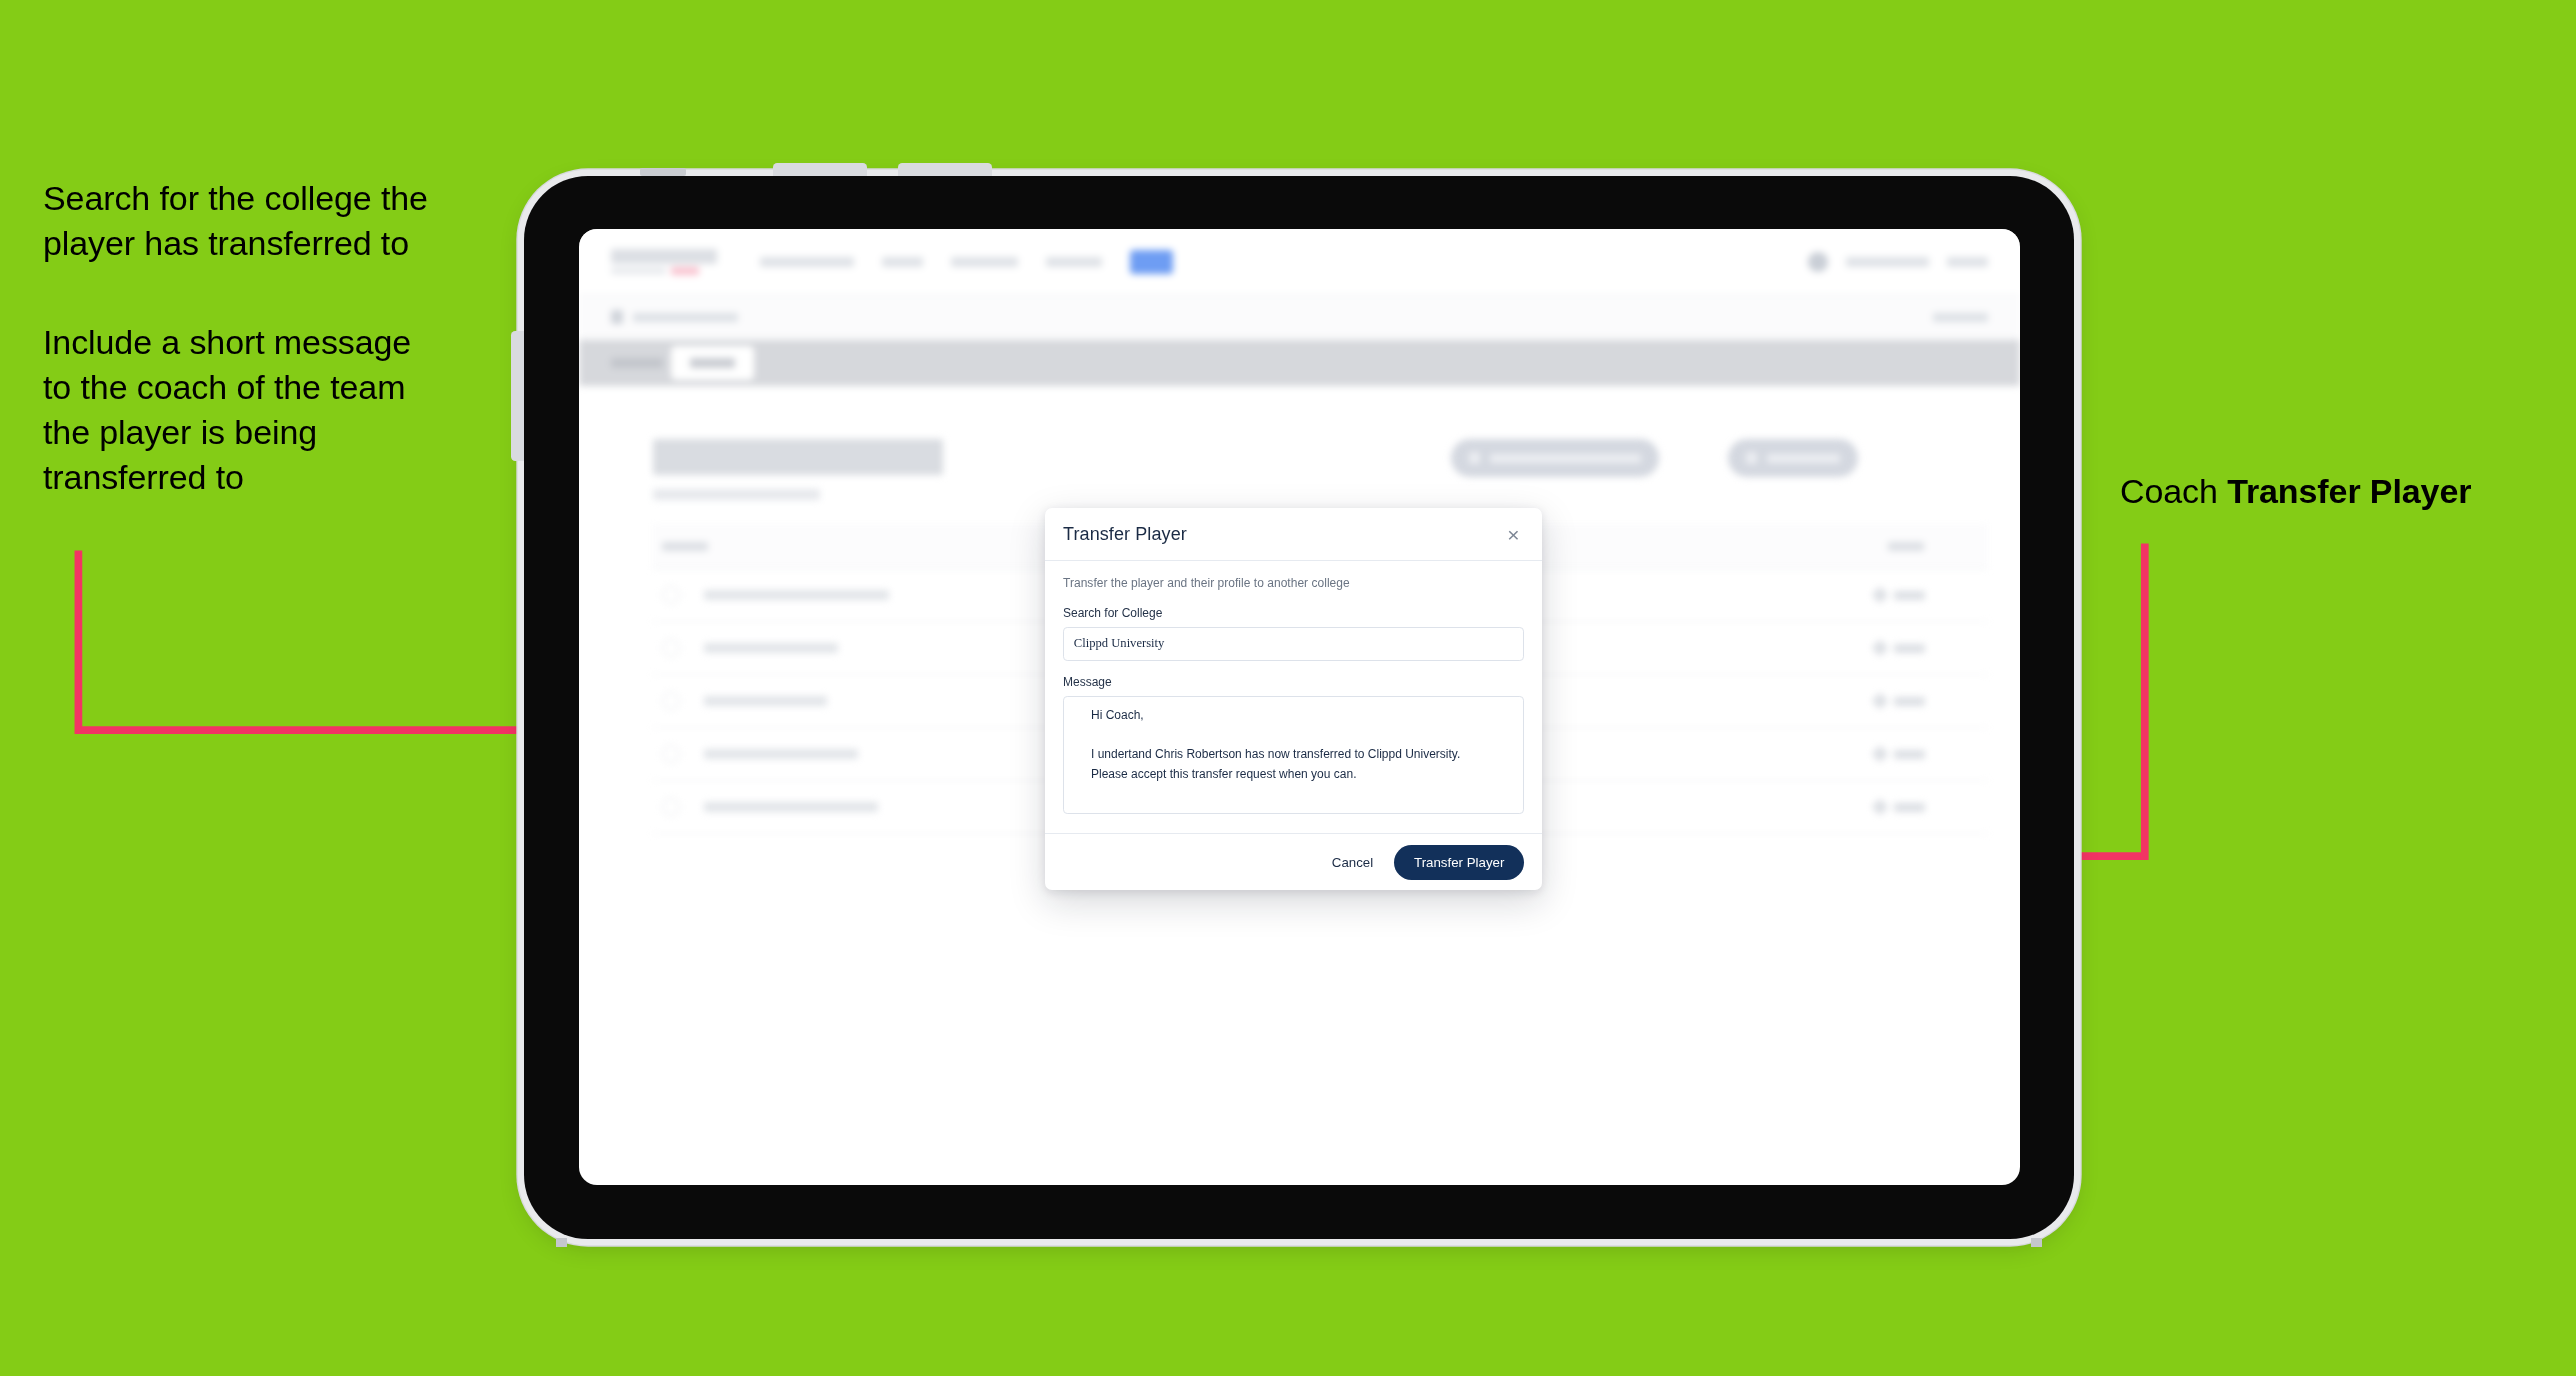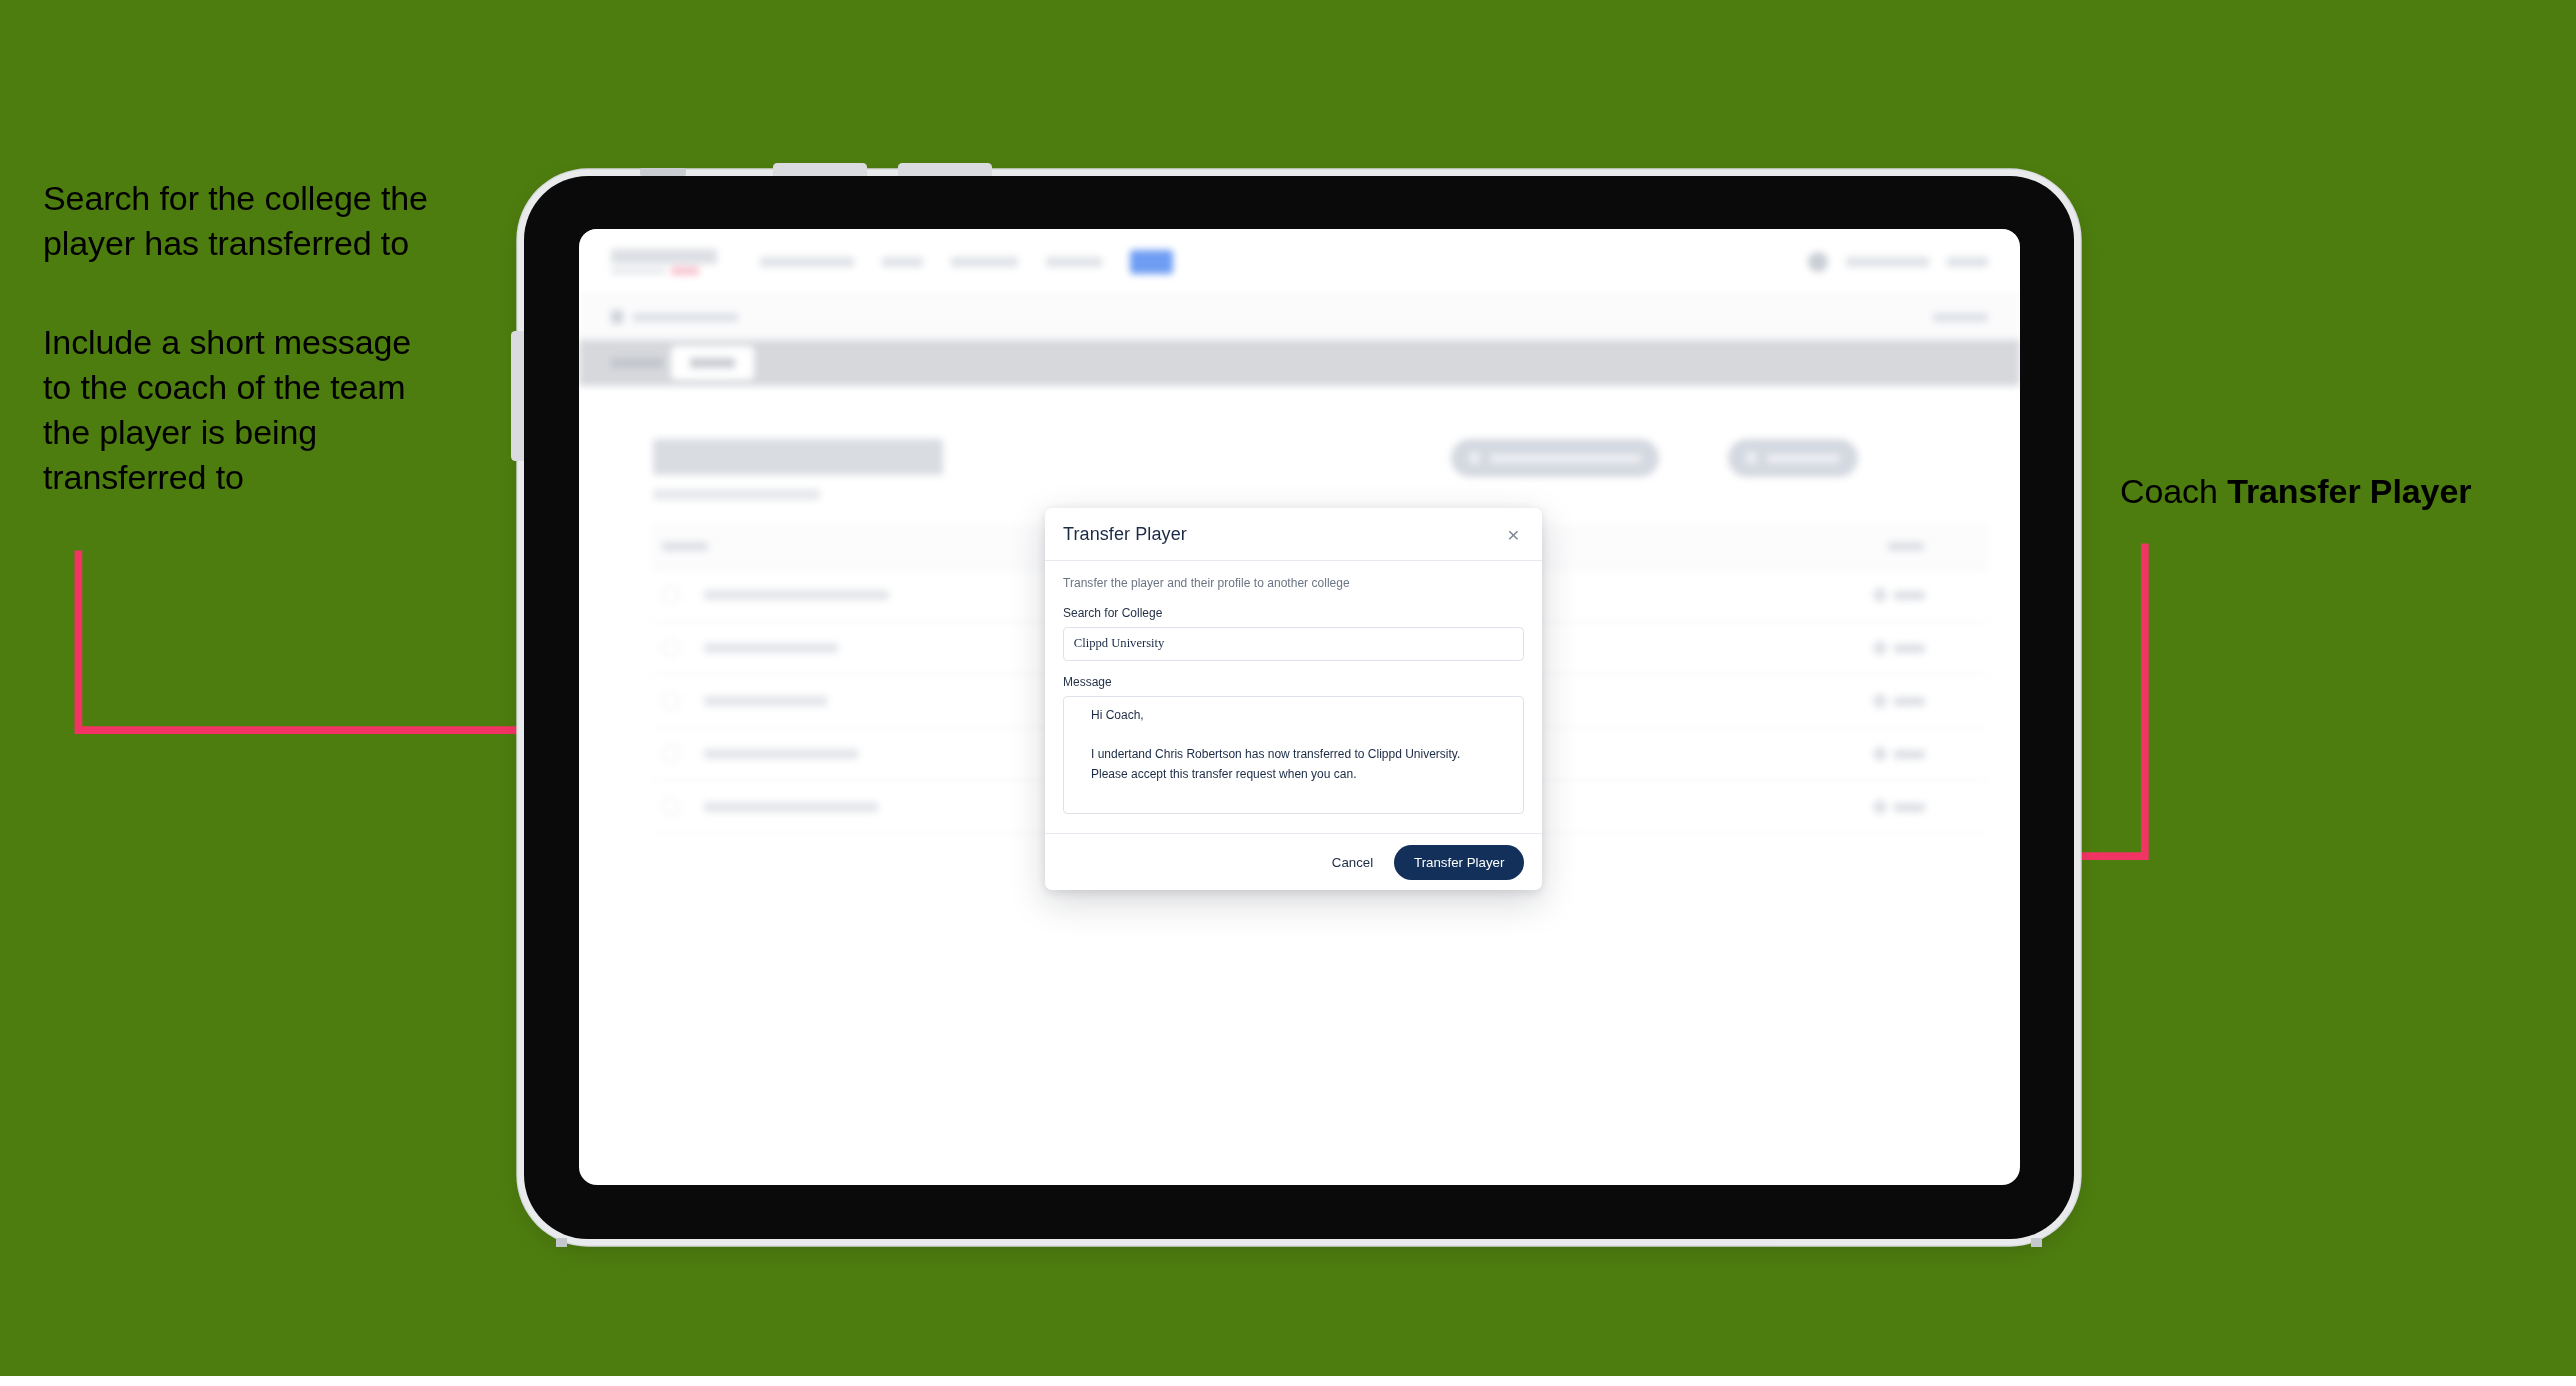--- a/index.html
+++ b/index.html
@@ -2,21 +2,21 @@
 <html style="font-size:11.2px"><head>
 <meta charset="utf-8">
 <style>
   * { box-sizing: border-box; margin: 0; padding: 0; }
   html, body {
     width: 2576px; height: 1386px;
     background: #ffffff;
     font-family: "Liberation Sans", sans-serif;
     overflow: hidden;
   }
-  #stage { position: relative; width: 2576px; height: 1376px; background: #4d7c0f; }
+  #stage { position: relative; width: 2576px; height: 1376px; background: #84cc16; }
 
   
   .annot {
     position: absolute;
     color: #000;
     font-size: 34px;
     line-height: 1.32;
     letter-spacing: -0.1px;
     white-space: pre-line;
   }

